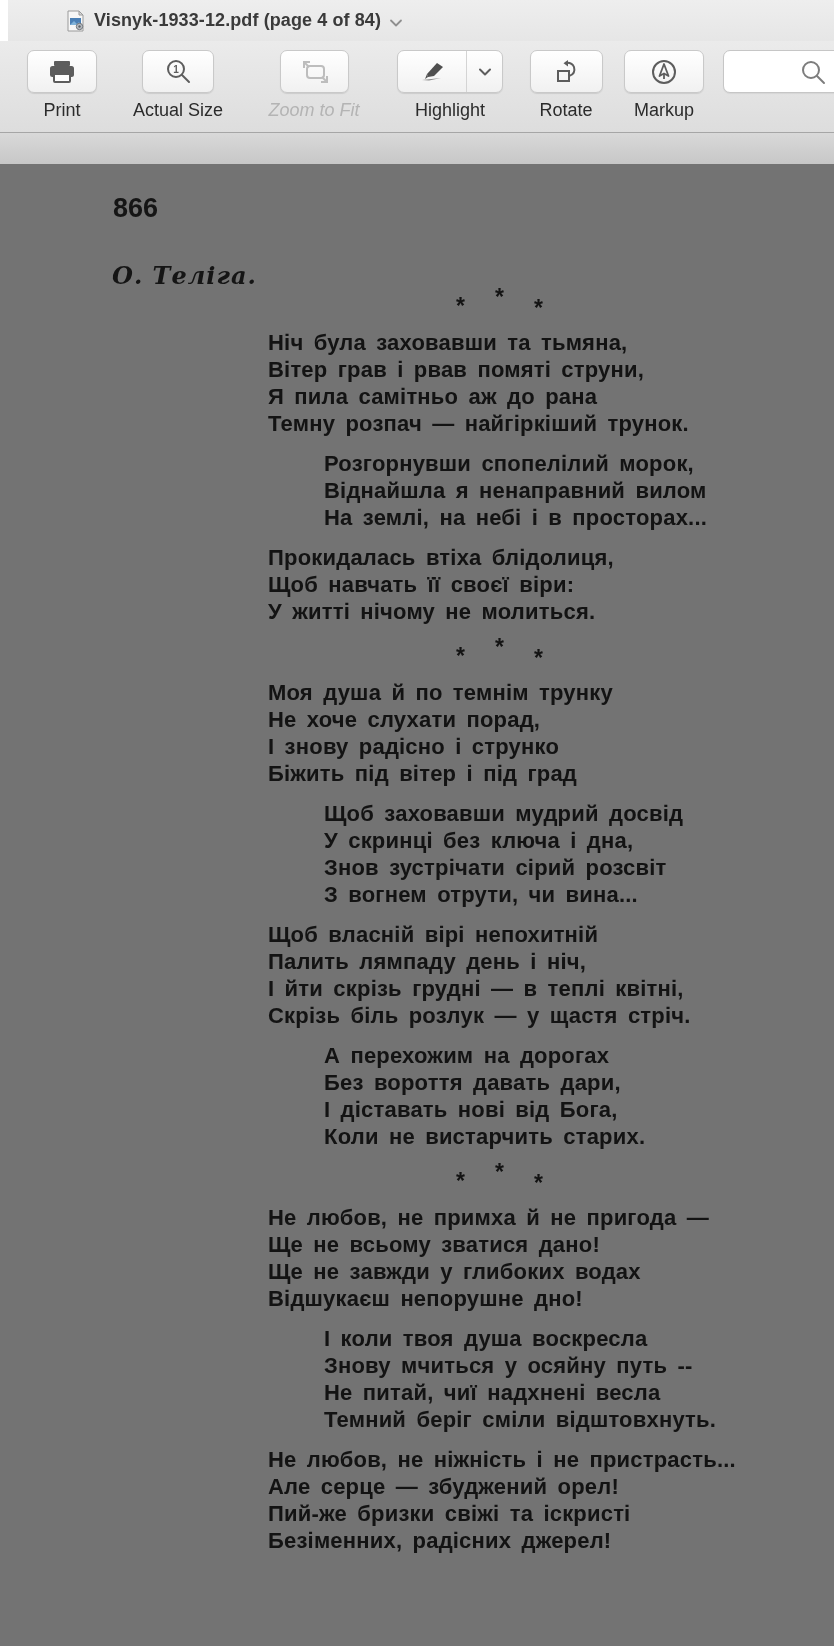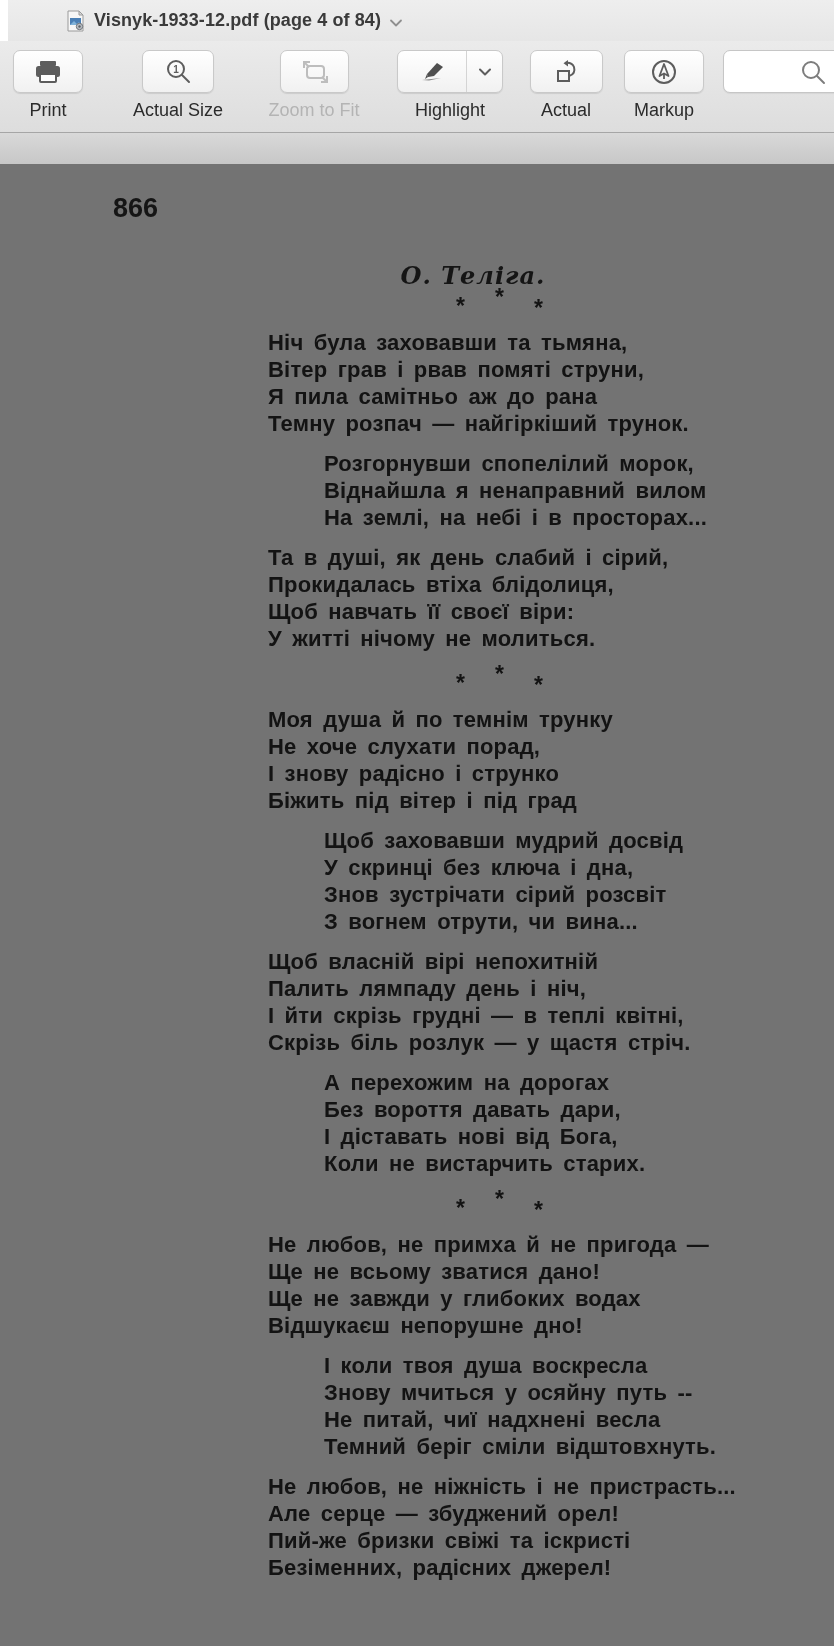--- a/index.html
+++ b/index.html
@@ -26,21 +26,21 @@
     border-bottom:1px solid #a6a6a6;
   }
   .tb-item{position:absolute;top:9px;display:flex;flex-direction:column;align-items:center;}
   .tb-btn{
     height:43px;width:70px;border-radius:7px;
     background:linear-gradient(#ffffff,#f1f1f1);
     border:1px solid #c9c9c9;box-shadow:0 1px 1px rgba(0,0,0,.10);
     display:flex;align-items:center;justify-content:center;box-sizing:border-box;
   }
   .tb-label{margin-top:7px;font-size:18px;color:#2b2b2b;white-space:nowrap;}
-  .tb-item.disabled .tb-label{color:#b4b4b4;}
+  .tb-item.disabled .tb-label{color:#b4b4b4;font-style:italic;}
   .split{width:106px;padding:0;}
   .split .seg-main{flex:1;display:flex;align-items:center;justify-content:center;height:100%;}
   .split .seg-divider{width:1px;height:100%;background:#d4d4d4;}
   .split .seg-arrow{width:35px;display:flex;align-items:center;justify-content:center;height:100%;}
   .searchfield{
     position:absolute;left:723px;top:9px;width:150px;height:43px;
     background:#ffffff;border:1px solid #c6c6c6;border-radius:7px;box-sizing:border-box;
     box-shadow:0 1px 1px rgba(0,0,0,.06);
   }
   .searchfield input{
@@ -54,21 +54,21 @@
     background:linear-gradient(#d9d9d9,#c7c7c7);
   }
   
   .page{position:absolute;top:164px;left:0;width:834px;height:1482px;background:#737373;color:#111;}
   .page-number{
     margin:29px 0 0 113px;font-size:27px;font-weight:700;color:#151515;
     font-family:"Liberation Sans",sans-serif;
   }
   .author{
     margin:37px 0 0 112px;font-size:24px;font-weight:700;font-style:italic;
-    font-family:"DejaVu Serif",serif;color:#151515;letter-spacing:1px;text-align:center;
+    font-family:"DejaVu Serif",serif;color:#151515;letter-spacing:1px;
   }
   .poem{margin-top:6px;padding-left:268px;font-weight:700;font-size:22px;color:#131313;}
   .stars{display:flex;gap:30px;margin:4px 0 4px 188px;font-size:23px;font-weight:700;height:24px;}
   .stars span{display:block;line-height:20px;}
   .stars span:nth-child(2){transform:translateY(-9px);}
   .stars span:nth-child(3){transform:translateY(2px);}
   .stanza{margin:0 0 13px 0;}
   .stanza.indent{margin-left:56px;}
   .line{line-height:27px;white-space:nowrap;word-spacing:4px;letter-spacing:.2px;}
   .stars + .stanza{margin-top:9px;}
@@ -92,21 +92,21 @@
   <span class="title-text">Visnyk-1933-12.pdf (page 4 of 84)</span>
   <span class="title-chevron">
     <svg viewBox="0 0 14 14" width="14" height="14">
       <path d="M2 4.5 L7 9.5 L12 4.5" fill="none" stroke="#8f8f8f" stroke-width="1.8" stroke-linecap="round" stroke-linejoin="round"></path>
     </svg>
   </span>
 </div>
 
 <div class="toolbar">
 
-  <div class="tb-item" style="left:13px;width:70px;">
+  <div class="tb-item" style="left:27px;width:70px;">
     <div class="tb-btn">
       <span>
         <svg viewBox="0 0 30 26" width="30" height="26">
           <rect x="7" y="2" width="16" height="5" rx="1" fill="#5d5d5d"></rect>
           <rect x="3" y="7" width="24" height="11" rx="2.5" fill="#5d5d5d"></rect>
           <rect x="7" y="15" width="16" height="8" rx="1" fill="#ffffff" stroke="#5d5d5d" stroke-width="2"></rect>
         </svg>
       </span>
     </div>
     <div class="tb-label">Print</div>
@@ -164,21 +164,21 @@
   <div class="tb-item" style="left:528px;width:76px;">
     <div class="tb-btn" style="width:73px;">
       <span>
         <svg viewBox="0 0 28 28" width="28" height="28">
           <rect x="6" y="13" width="11" height="10" fill="none" stroke="#5d5d5d" stroke-width="2"></rect>
           <path d="M17 18 Q24 16 22 9 Q20 4 13 5" fill="none" stroke="#5d5d5d" stroke-width="2"></path>
           <path d="M16 2 L11.5 5.2 L16 8.4" fill="#5d5d5d"></path>
         </svg>
       </span>
     </div>
-    <div class="tb-label">Actual</div>
+    <div class="tb-label">Rotate</div>
   </div>
 
   <div class="tb-item" style="left:623px;width:82px;">
     <div class="tb-btn" style="width:80px;">
       <span>
         <svg viewBox="0 0 28 28" width="28" height="28">
           <circle cx="14" cy="14" r="11" fill="none" stroke="#5d5d5d" stroke-width="2"></circle>
           <path d="M14 6 L18.5 18 L14 15.5 L9.5 18 Z" fill="none" stroke="#5d5d5d" stroke-width="1.8" stroke-linejoin="round"></path>
           <line x1="14" y1="15.5" x2="14" y2="21" stroke="#5d5d5d" stroke-width="1.8"></line>
         </svg>
@@ -214,21 +214,20 @@
         <div class="line">Вітер грав і рвав помяті струни,</div>
         <div class="line">Я пила самітньо аж до рана</div>
         <div class="line">Темну розпач — найгіркіший трунок.</div>
       </div>
       <div class="stanza indent">
         <div class="line">Розгорнувши спопелілий морок,</div>
         <div class="line">Віднайшла я ненаправний вилом</div>
         <div class="line">На землі, на небі і в просторах...</div>
       </div>
       <div class="stanza">
-        <div class="line">Та в душі, як день слабий і сірий,</div>
         <div class="line">Прокидалась втіха блідолиця,</div>
         <div class="line">Щоб навчать її своєї віри:</div>
         <div class="line">У житті нічому не молиться.</div>
       </div>
       <div class="stars">
         <span>*</span>
         <span>*</span>
         <span>*</span>
       </div>
       <div class="stanza">

